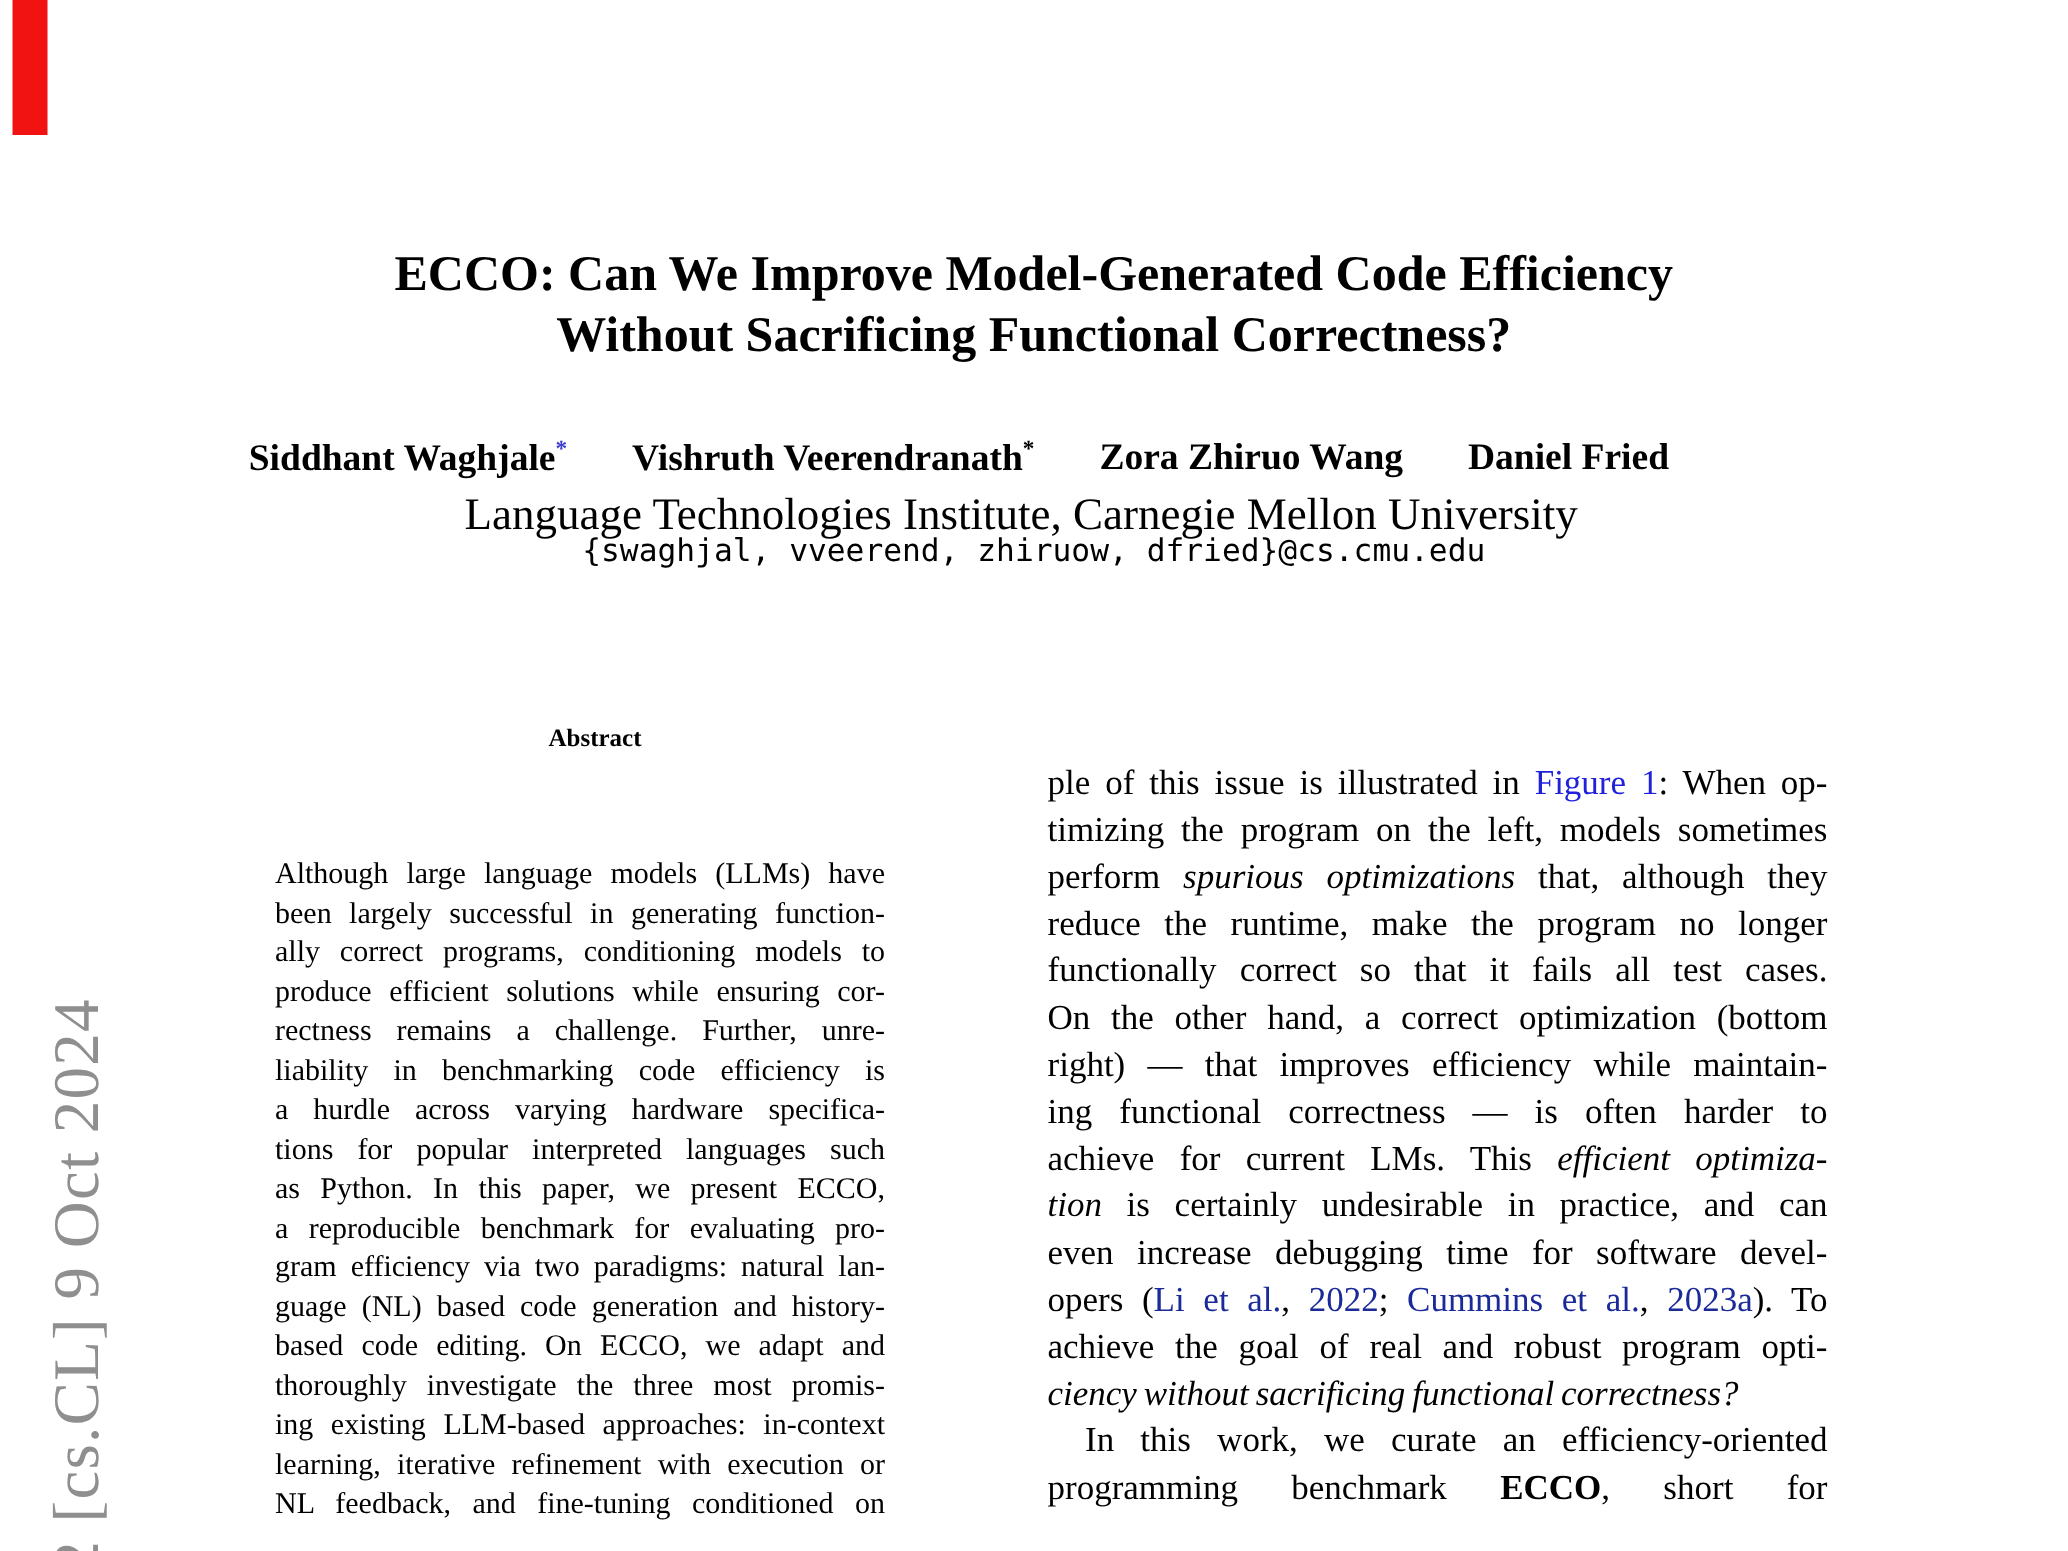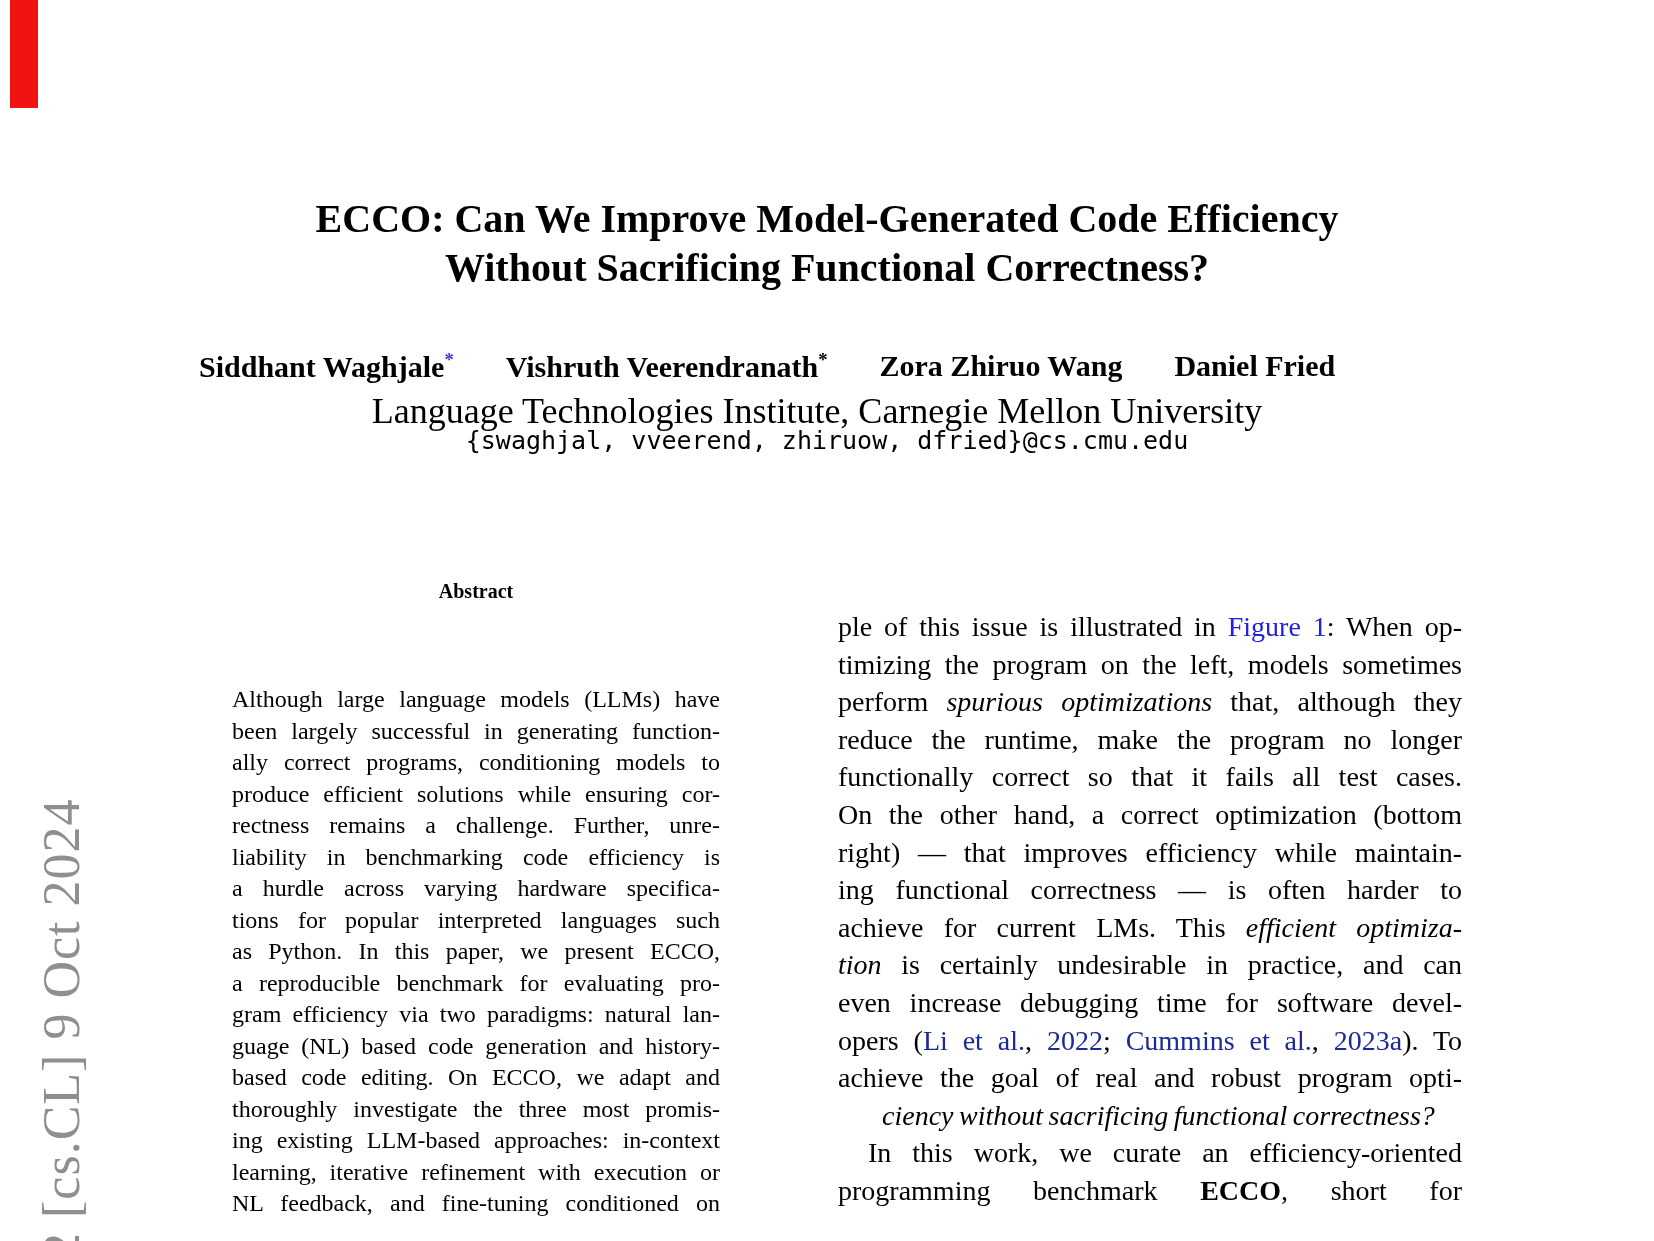--- a/index.html
+++ b/index.html
@@ -15,26 +15,26 @@
   .titleblock{position:absolute;left:199px;width:1256px;top:194px;text-align:center;
     font-size:40px;line-height:49px;font-weight:bold;}
   .authors{position:absolute;left:199px;width:1256px;top:349px;display:flex;
     gap:52px;font-size:30px;font-weight:bold;white-space:nowrap;}
   .authors sup{font-size:0.62em;font-weight:bold;}
   .affil{position:absolute;left:189px;width:1256px;top:390px;text-align:center;font-size:36px;}
   .email{position:absolute;left:199px;width:1256px;top:426px;text-align:center;
     font-family:"DejaVu Sans Mono","Liberation Mono",monospace;font-size:25px;}
   .abshead{position:absolute;left:232px;width:488px;top:580px;text-align:center;
     font-size:20px;font-weight:bold;}
-  .absbody{position:absolute;left:232px;width:488px;top:684px;font-size:24px;line-height:31.5px;
+  .absbody{position:absolute;left:220px;width:488px;top:684px;font-size:24px;line-height:31.5px;
     word-spacing:-1.5px;}
   .rightcol{position:absolute;left:838px;width:624px;top:608px;font-size:28px;line-height:37.6px;
     word-spacing:-1.5px;}
   .line{text-align:justify;text-align-last:justify;}
-  .line.noj{text-align-last:left;margin-left:44px;}
+  .line.noj{text-align-last:left;}
   .line.ind{text-indent:30px;}
   .seg-i{font-style:italic;}
   .seg-b{font-weight:bold;}
   .seg-link{color:var(--figlink,#2020dd);cursor:pointer;}
   .seg-cite{color:var(--citelink,#1a2a99);cursor:pointer;}
 </style>
 </head>
 <body>
 
 <div class="page">

